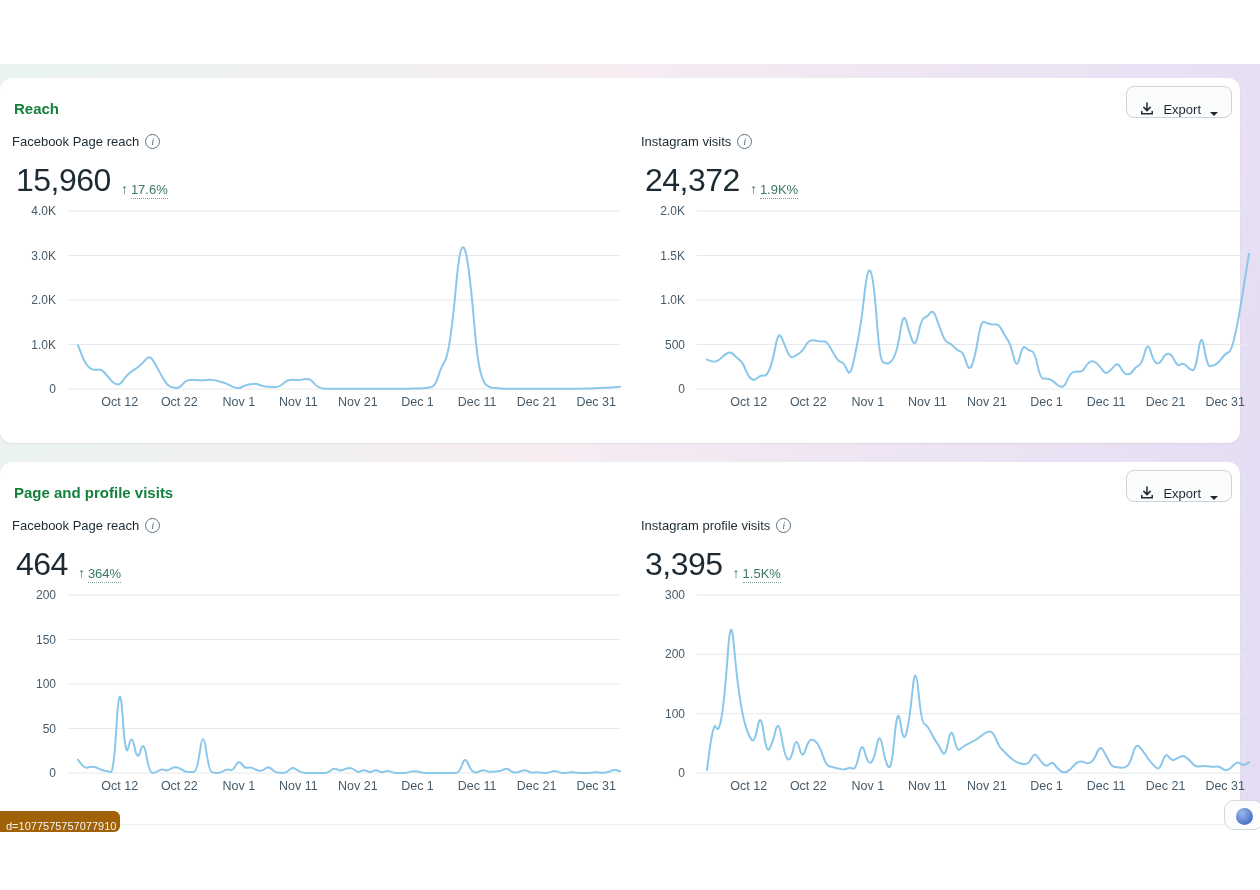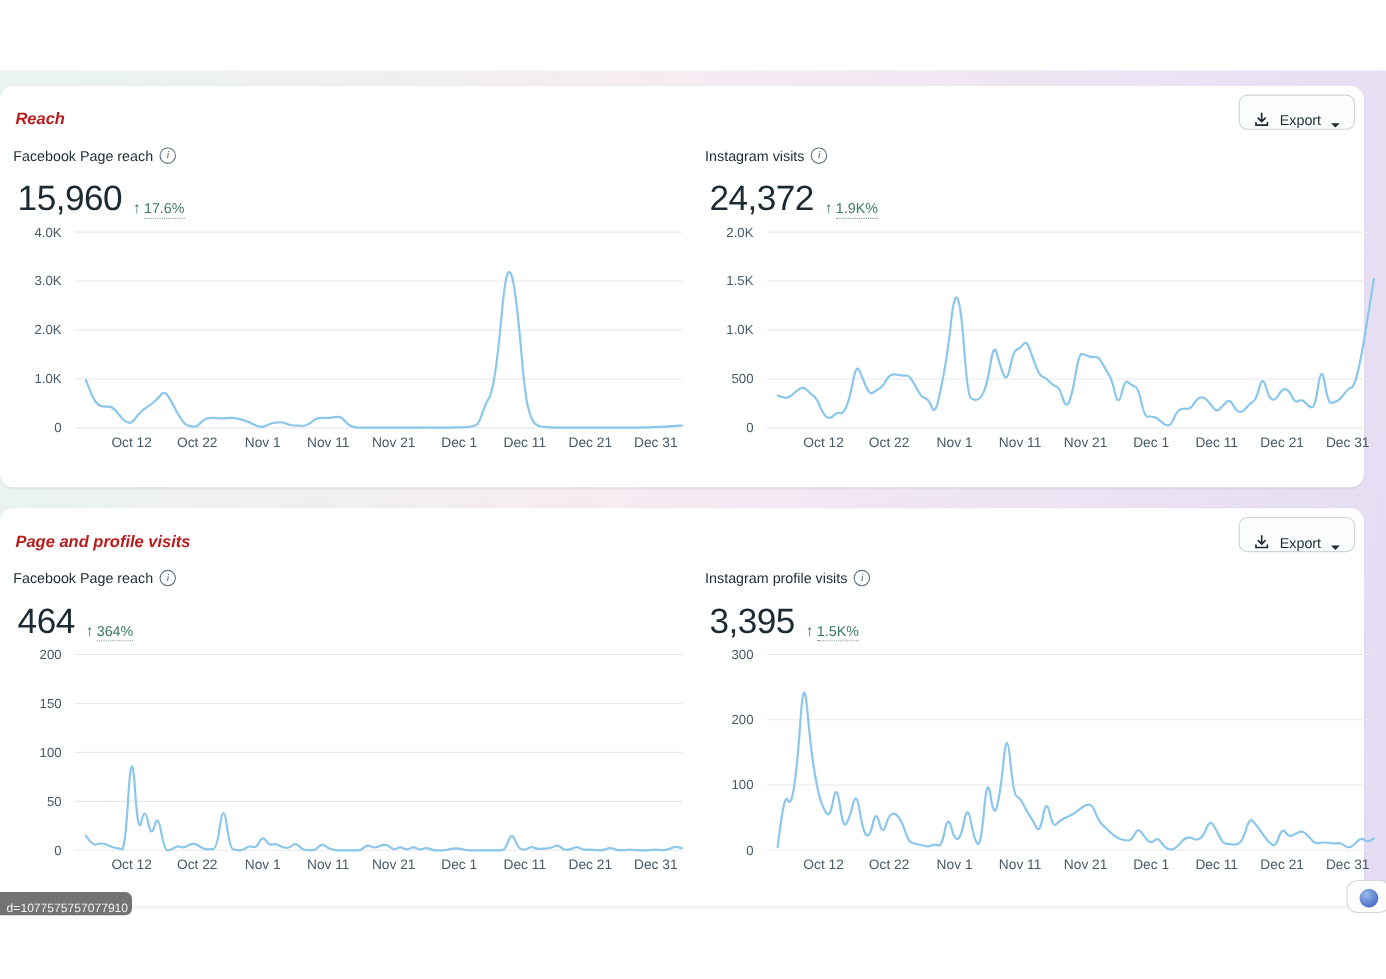--- a/index.html
+++ b/index.html
@@ -5,21 +5,21 @@
   * { margin:0; padding:0; box-sizing:border-box; }
   html,body { width:1260px; height:890px; background:#ffffff; overflow:hidden;
     font-family:"Liberation Sans", sans-serif; color:#1c2b33; }
   .gradient-bg { position:absolute; left:0; top:64px; width:1260px; height:760px;
     background:linear-gradient(100deg,#e9f4ee 0%,#f6ecf2 45%,#ece3f4 75%,#e4dcf3 100%);
     border-bottom:2px solid #d9e6f4; }
   .card { position:absolute; left:0; width:1240px; background:#ffffff;
     border-radius:12px; box-shadow:0 1px 2px rgba(0,0,0,0.07); padding:14px 16px 0 12px; }
   .card.reach  { top:14px;  height:365px; }
   .card.visits { top:398px; height:362px; }
-  .section-title { font-size:15px; font-weight:700; color:#b91c1c; padding:8px 0 0 2px;font-style:italic; }
+  .section-title { font-size:15px; font-weight:700; color:#15803d; padding:8px 0 0 2px; }
   .export-btn { position:absolute; top:8px; right:8px; height:32px; padding:0 12px;
     background:#fbfcfc; border:1px solid #ced2d9; border-radius:8px;
     display:flex; align-items:flex-end; gap:8px; font-size:13px; color:#1c2b33;
     font-family:"Liberation Sans", sans-serif; cursor:pointer; }
   .export-btn svg { display:block; }
   .charts-row { display:flex; gap:16px; margin-top:14px; }
   .chart-block { width:613px; }
   .metric-label-row { display:flex; align-items:flex-end; gap:6px; font-size:13px;
     color:#1c2b33; height:18px; }
   .info-icon { width:15px; height:15px; border:1px solid #5f7280; border-radius:50%;
@@ -28,21 +28,21 @@
     cursor:pointer; }
   .metric-value-row { display:flex; align-items:flex-end; gap:10px; margin:8px 0 2px 4px;
     height:42px; }
   .big-number { font-size:32px; font-weight:400; letter-spacing:-0.5px; color:#1c2b33; }
   .delta { color:#3a7a5f; font-size:13px; display:inline-flex; align-items:baseline;
     gap:3px; cursor:default; }
   .delta .arrow { font-size:14px; }
   .delta .delta-num { border-bottom:1px dotted #7da392; padding-bottom:1px; }
   .chart { width:613px; height:212px; }
   .status-tooltip { position:absolute; left:0; top:811px; height:21px; max-width:120px;
-    background:#737373; color:#f2f3f5; font-size:11px; padding:9px 10px 0 6px;
+    background:#a16207; color:#f2f3f5; font-size:11px; padding:9px 10px 0 6px;
     border-radius:0 6px 6px 0; overflow:hidden; white-space:nowrap; z-index:5; }
   .floating-help { position:absolute; right:-4px; top:800px; width:40px; height:30px;
     background:#fdfdfe; border:1px solid #d4d8df; border-radius:10px; z-index:5;
     display:flex; align-items:flex-start; justify-content:center; padding-top:7px;
     cursor:pointer; overflow:hidden; }
   .help-globe { width:17px; height:17px; border-radius:50%;
     background:radial-gradient(circle at 35% 30%, #9db9e8, #4d74c9 70%, #3a5fb0); }
 </style>
 </head>
 <body>

